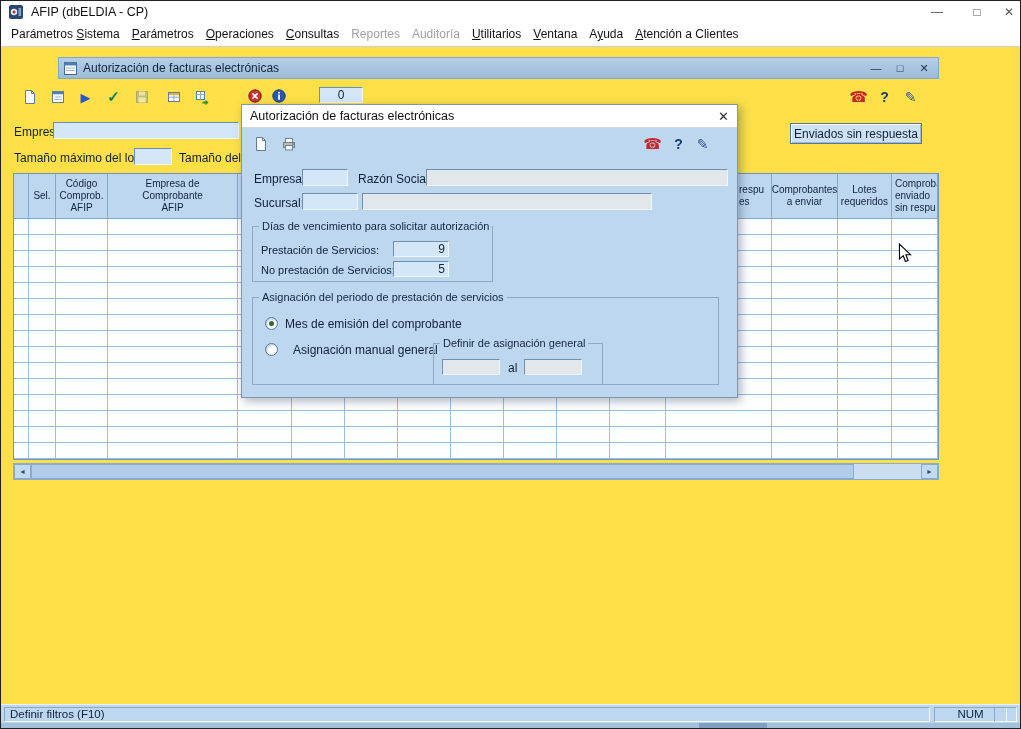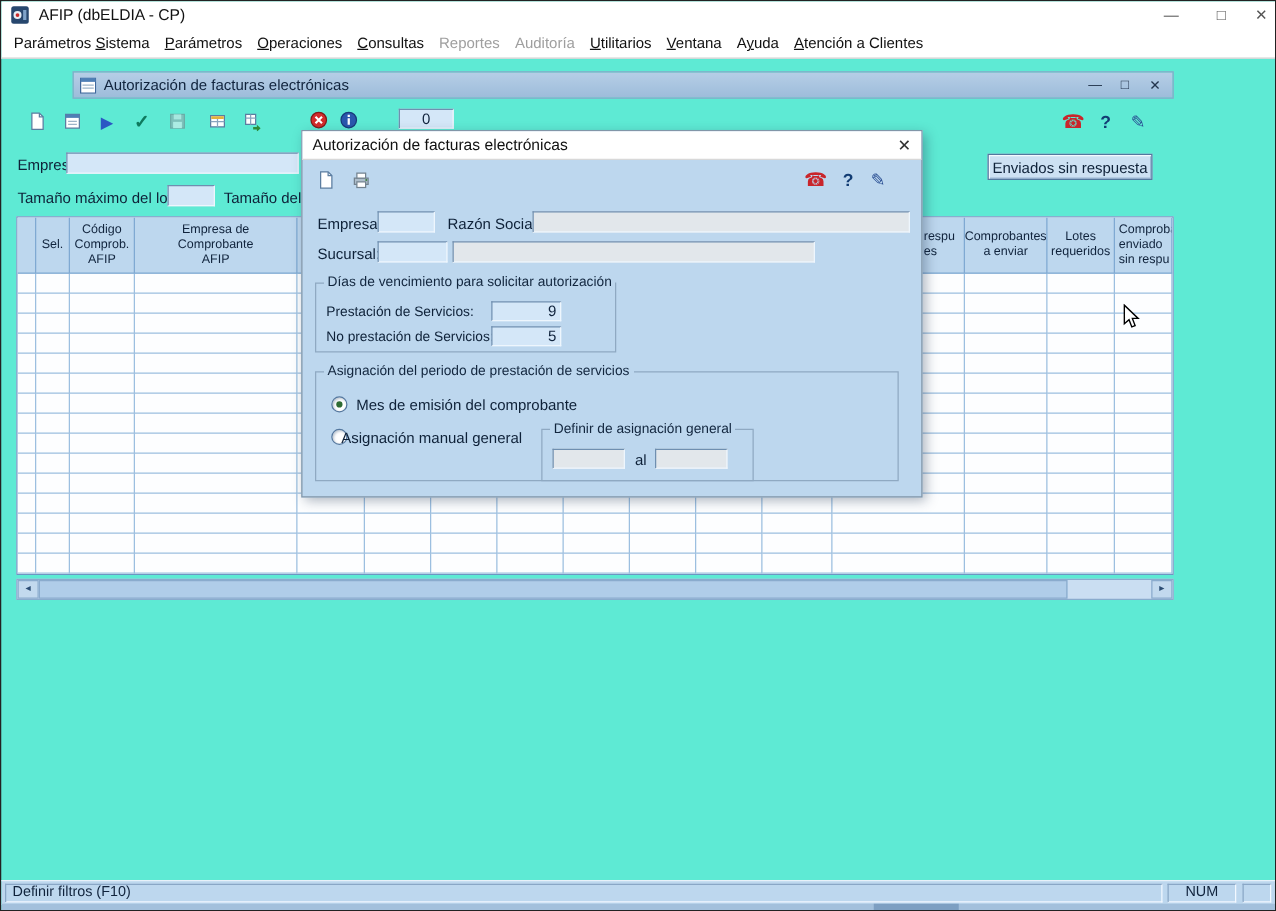--- a/index.html
+++ b/index.html
@@ -1,16 +1,16 @@
 <!DOCTYPE html>
 <html><head>
 <meta charset="utf-8">
 <style>
   html,body{margin:0;padding:0;background:#6b6b6b;font-family:"Liberation Sans",sans-serif;}
-  .win{position:relative;width:1021px;height:729px;margin:0 auto;background:#5eead4;border:1px solid #222;box-sizing:border-box;overflow:hidden;}
+  .win{position:relative;width:1021px;height:729px;margin:0 auto;background:#fde047;border:1px solid #222;box-sizing:border-box;overflow:hidden;}
   
   .titlebar{position:absolute;left:0;top:0;right:0;height:23px;background:#ffffff;}
   .title-text{position:absolute;left:30px;top:4px;font-size:12.5px;color:#111;white-space:nowrap;}
   .appicon{position:absolute;left:7px;top:3px;width:16px;height:16px;}
   .wctl{position:absolute;top:0;height:23px;text-align:center;line-height:22px;font-size:12px;color:#555;}
   
   .menubar{position:absolute;left:0;top:23px;right:0;height:23px;background:#ffffff;border-bottom:1px solid #cfcfcf;padding-left:4px;white-space:nowrap;box-sizing:border-box;}
   .menu-item{display:inline-block;padding:3px 6px;font-size:12px;color:#111;}
   .menu-item.disabled{color:#9f9f9f;}
   
@@ -491,21 +491,21 @@
   </div>
 
   <div class="hscroll">
     <span class="sbtn" style="left:0;">◄</span>
     <div class="sthumb"></div>
     <span class="sbtn" style="right:0;">►</span>
   </div>
 
   <div class="statusbar">
     <span class="spanel" style="left:3px;width:926px;">Definir filtros (F10)</span>
-    <span class="spanel" style="left:933px;width:55px;text-align:center;">NUM</span>
+    <span class="spanel" style="left:933px;width:73px;text-align:center;">NUM</span>
     <span class="spanel" style="left:993px;width:23px;"></span>
   </div>
   <div class="bottomstrip"></div>
   <div class="bottomaccent"></div>
 
   <div class="dialog">
     <div class="dlg-title">
       <span>Autorización de facturas electrónicas</span>
       <span class="dlg-close">✕</span>
     </div>
@@ -551,21 +551,21 @@
       <div class="inp num" style="left:140px;top:29px;width:56px;height:16px;">5</div>
     </fieldset>
 
     <fieldset style="left:10px;top:186px;width:467px;height:94px;">
       <legend>Asignación del periodo de prestación de servicios</legend>
       <span class="radio sel" id="radio-mes" style="left:12px;top:14px;">
           <span class="dot"></span>
         </span>
       <span class="lbl" style="left:32px;top:14px;">Mes de emisión del comprobante</span>
       <span class="radio" id="radio-manual" style="left:12px;top:40px;"></span>
-      <span class="lbl" style="left:20px;top:40px;">Asignación manual general</span>
+      <span class="lbl" style="left:40px;top:40px;">Asignación manual general</span>
 
       <fieldset style="left:180px;top:34px;width:170px;height:48px;">
         <legend>Definir de asignación general</legend>
         <div class="inp gray" style="left:8px;top:10px;width:58px;height:16px;"></div>
         <span class="lbl" style="left:74px;top:12px;">al</span>
         <div class="inp gray" style="left:90px;top:10px;width:58px;height:16px;"></div>
       </fieldset>
     </fieldset>
   </div>
 

